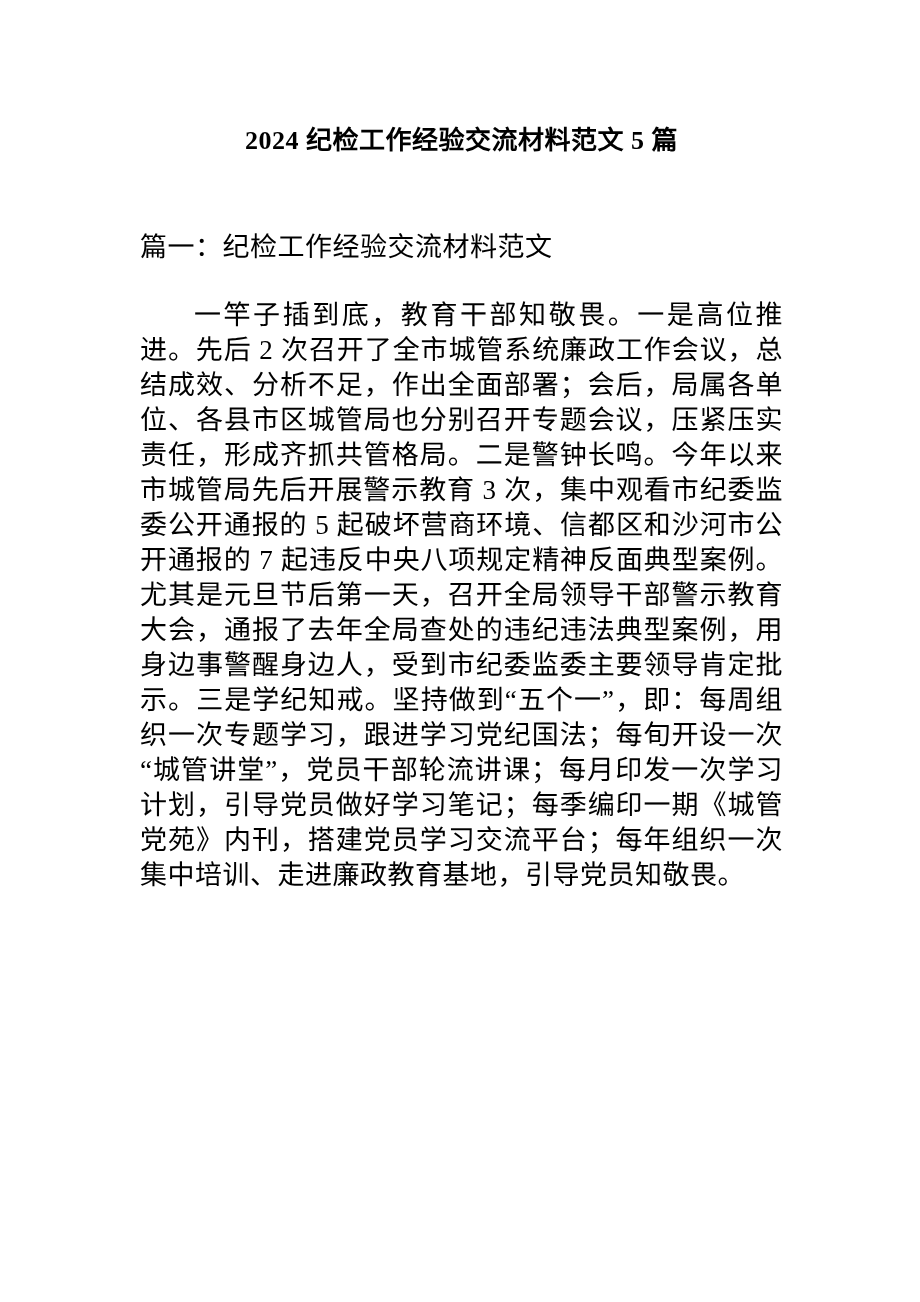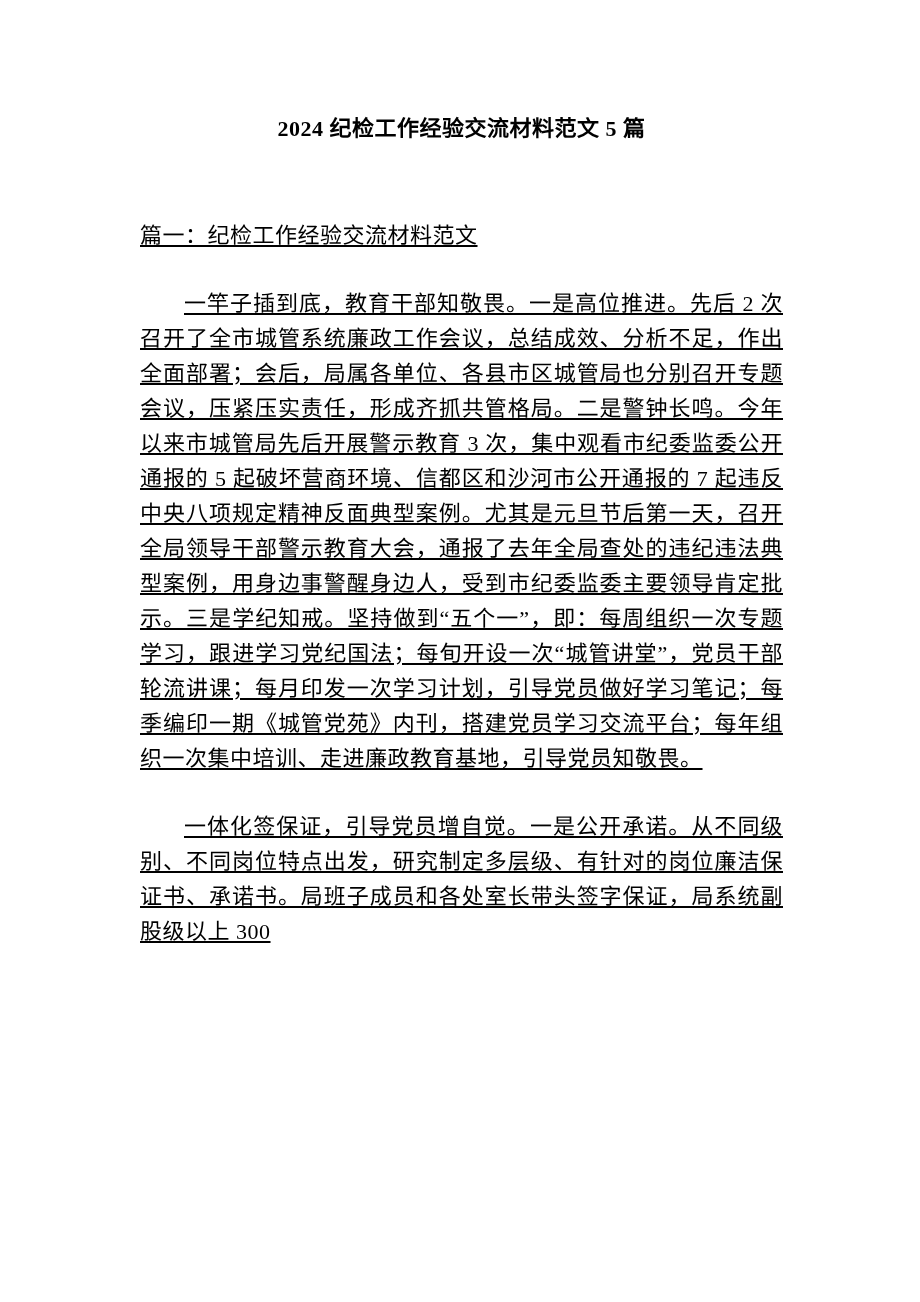--- a/index.html
+++ b/index.html
@@ -12,36 +12,35 @@
     width: 920px;
     height: 1302px;
     background: #ffffff;
     box-sizing: border-box;
     padding: 110px 137px 0 140px;
     overflow: hidden;
     font-family: "Liberation Serif", "DejaVu Serif", serif;
     color: #000000;
   }
   .doc-title {
-    font-size: 22px;
+    font-size: 26px;
     font-weight: bold;
     text-align: center;
     line-height: 38px;
-    margin: 0 0 70px 0;
+    margin: 12px 0 70px 0;
     letter-spacing: 0.5px;
     white-space: nowrap;
   }
   .para {
-    font-size: 22px;
+    font-size: 27px;
     line-height: 35px;
     margin: 0 0 33px 0;
     text-align: justify;
     text-justify: inter-ideograph;
     letter-spacing: 0.5px;
-    text-decoration: underline;
   }
   .para.section-heading {
     text-indent: 0;
   }
   .para.subheading {
     text-indent: 2em;
   }
   .para.body-para {
     text-indent: 2em;
   }
@@ -55,14 +54,13 @@
 <div class="page">
   <h1 class="doc-title">2024 纪检工作经验交流材料范文 5 篇</h1>
 
   <p class="para section-heading">篇一：纪检工作经验交流材料范文</p>
 
 
 
 
   <p class="para body-para">一竿子插到底，教育干部知敬畏。一是高位推进。先后 2 次召开了全市城管系统廉政工作会议，总结成效、分析不足，作出全面部署；会后，局属各单位、各县市区城管局也分别召开专题会议，压紧压实责任，形成齐抓共管格局。二是警钟长鸣。今年以来市城管局先后开展警示教育 3 次，集中观看市纪委监委公开通报的 5 起破坏营商环境、信都区和沙河市公开通报的 7 起违反中央八项规定精神反面典型案例。尤其是元旦节后第一天，召开全局领导干部警示教育大会，通报了去年全局查处的违纪违法典型案例，用身边事警醒身边人，受到市纪委监委主要领导肯定批示。三是学纪知戒。坚持做到“五个一”，即：每周组织一次专题学习，跟进学习党纪国法；每旬开设一次“城管讲堂”，党员干部轮流讲课；每月印发一次学习计划，引导党员做好学习笔记；每季编印一期《城管党苑》内刊，搭建党员学习交流平台；每年组织一次集中培训、走进廉政教育基地，引导党员知敬畏。</p>
 
-  <p class="para body-para last">一体化签保证，引导党员增自觉。一是公开承诺。从不同级别、不同岗位特点出发，研究制定多层级、有针对的岗位廉洁保证书、承诺书。局班子成员和各处室长带头签字保证，局系统副股级以上 300</p>
 </div>
 
 </body></html>

